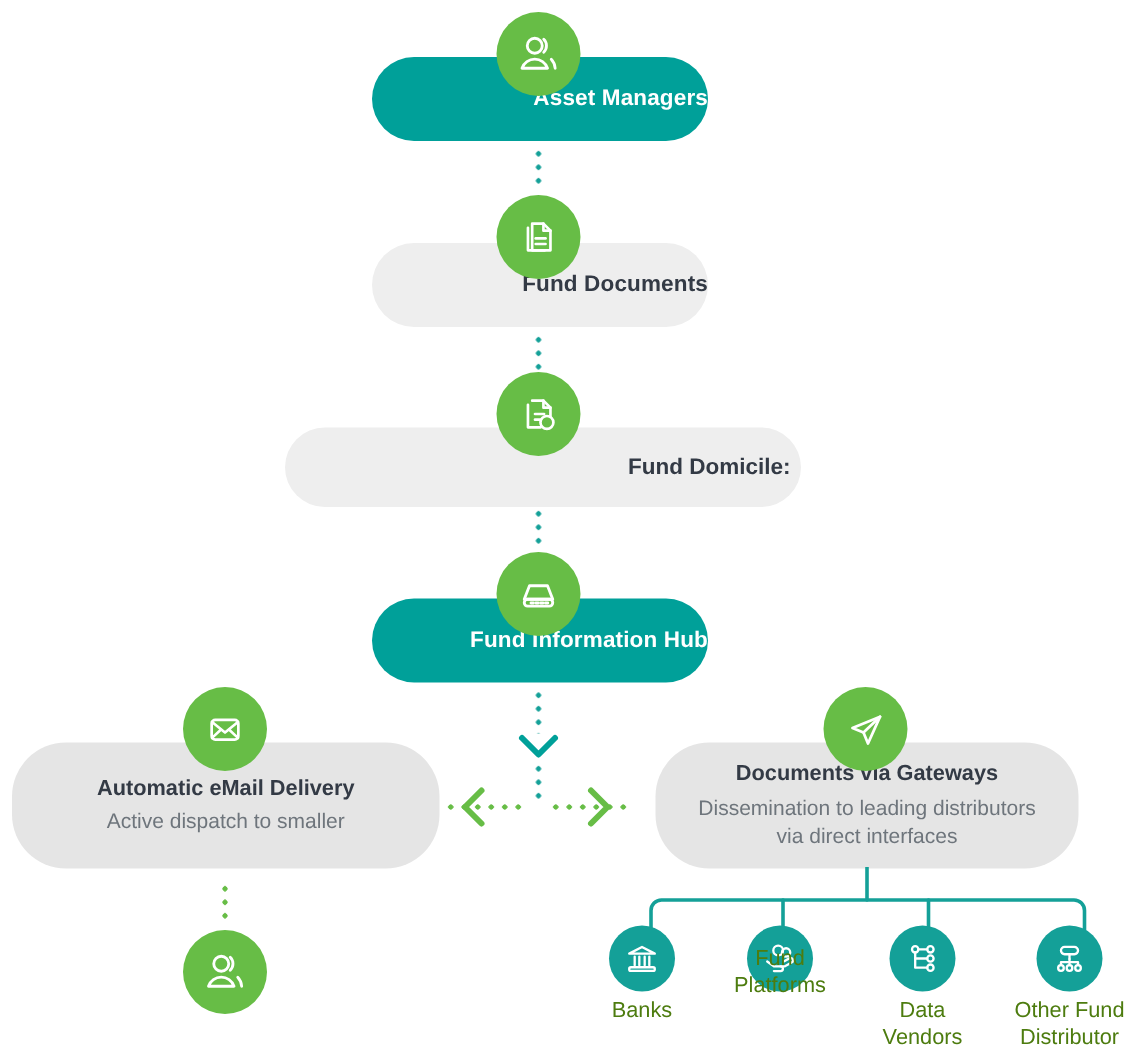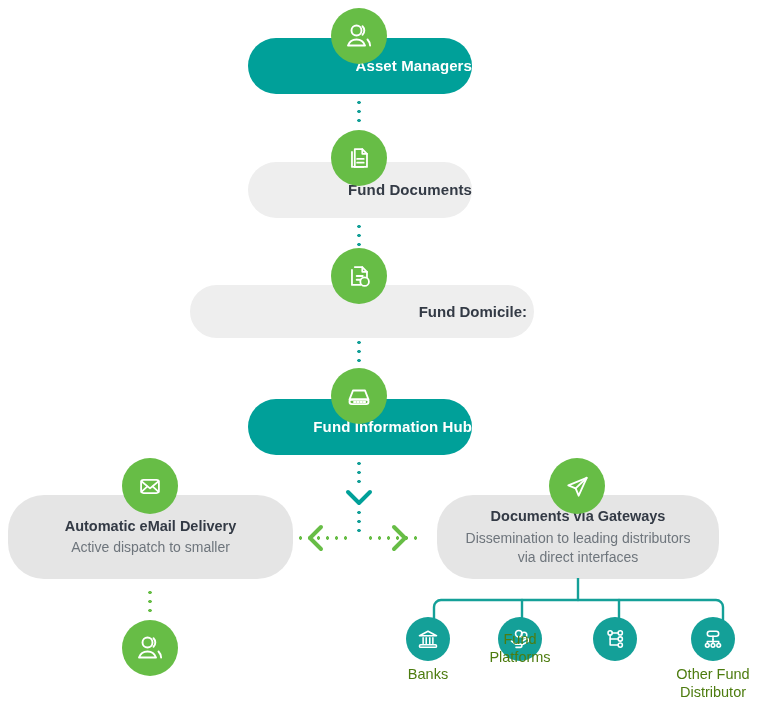--- a/index.html
+++ b/index.html
@@ -269,18 +269,22 @@
   </div>
 
   <div class="chan-label" style="left:378px;top:665px;width:100px;">
     <div>Banks</div>
     <div></div>
   </div>
   <div class="chan-label" style="left:470px;top:630px;width:100px;">
     <div>Fund</div>
     <div>Platforms</div>
   </div>
+  <div class="chan-label" style="left:565px;top:665px;width:100px;">
+    <div>Data</div>
+    <div>Vendors</div>
+  </div>
   <div class="chan-label" style="left:655px;top:665px;width:116px;">
     <div>Other Fund</div>
     <div>Distributor</div>
   </div>
 
 </div>
 
 </body></html>

